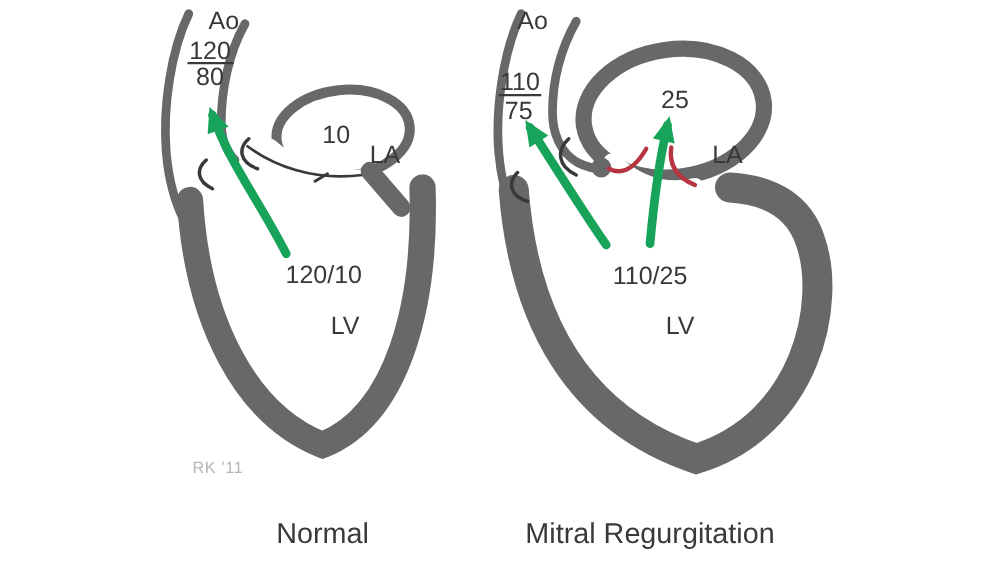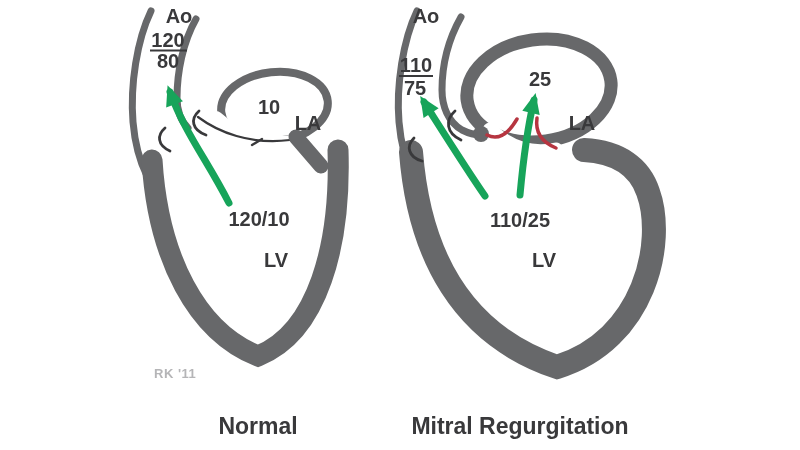--- a/index.html
+++ b/index.html
@@ -1,20 +1,20 @@
 <!DOCTYPE html>
 <html style="--wall: #67686a; --flow: #17a45a; --regurg: #b63540; --ink: #39393b; --signature: #b5b5b7; --bg: #ffffff;"><head>
 <meta charset="utf-8">
 <style>
   :root{
     --wall:#67686a; --flow:#17a45a; --regurg:#b63540;
     --ink:#39393b; --signature:#b5b5b7; --bg:#ffffff;
   }
   html,body{margin:0;padding:0;background:var(--bg);width:800px;height:450px;overflow:hidden;}
-  .canvas{width:724px;height:450px;position:relative;background:var(--bg);font-weight:bold;}
+  .canvas{width:724px;height:450px;position:relative;background:var(--bg);}
   svg{display:block;}
   .wall{fill:none;stroke:var(--wall);stroke-linecap:round;}
   .wallfill{fill:var(--wall);stroke:none;}
   .thin-dark{fill:none;stroke:var(--ink);stroke-linecap:round;}
   .red{fill:none;stroke:var(--regurg);stroke-linecap:round;}
   .green{fill:none;stroke:var(--flow);stroke-linecap:round;}
   .eraser{fill:none;stroke:var(--bg);stroke-linecap:round;}
   .arrow-fill{fill:var(--flow);}
   text{fill:var(--ink);font-family:"Liberation Sans",sans-serif;}
   .lbl{font-size:20px;}

